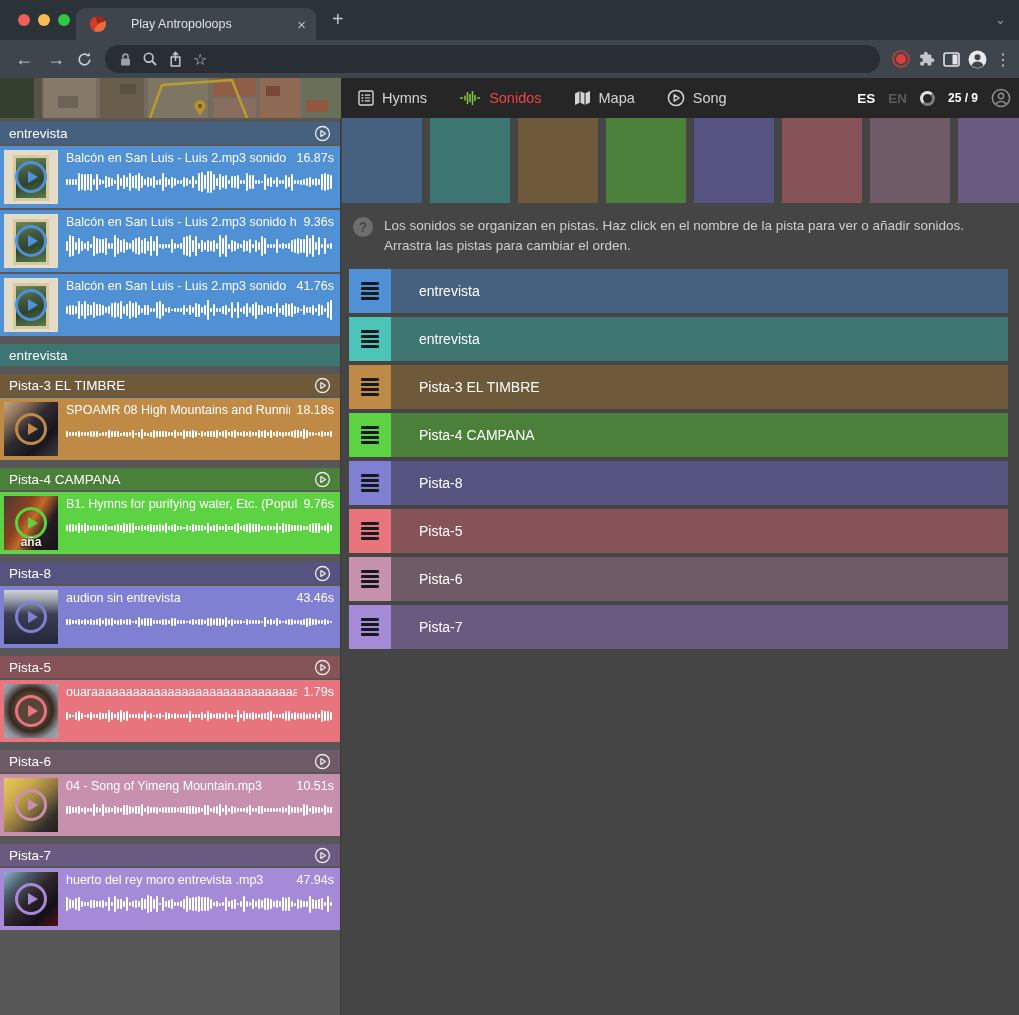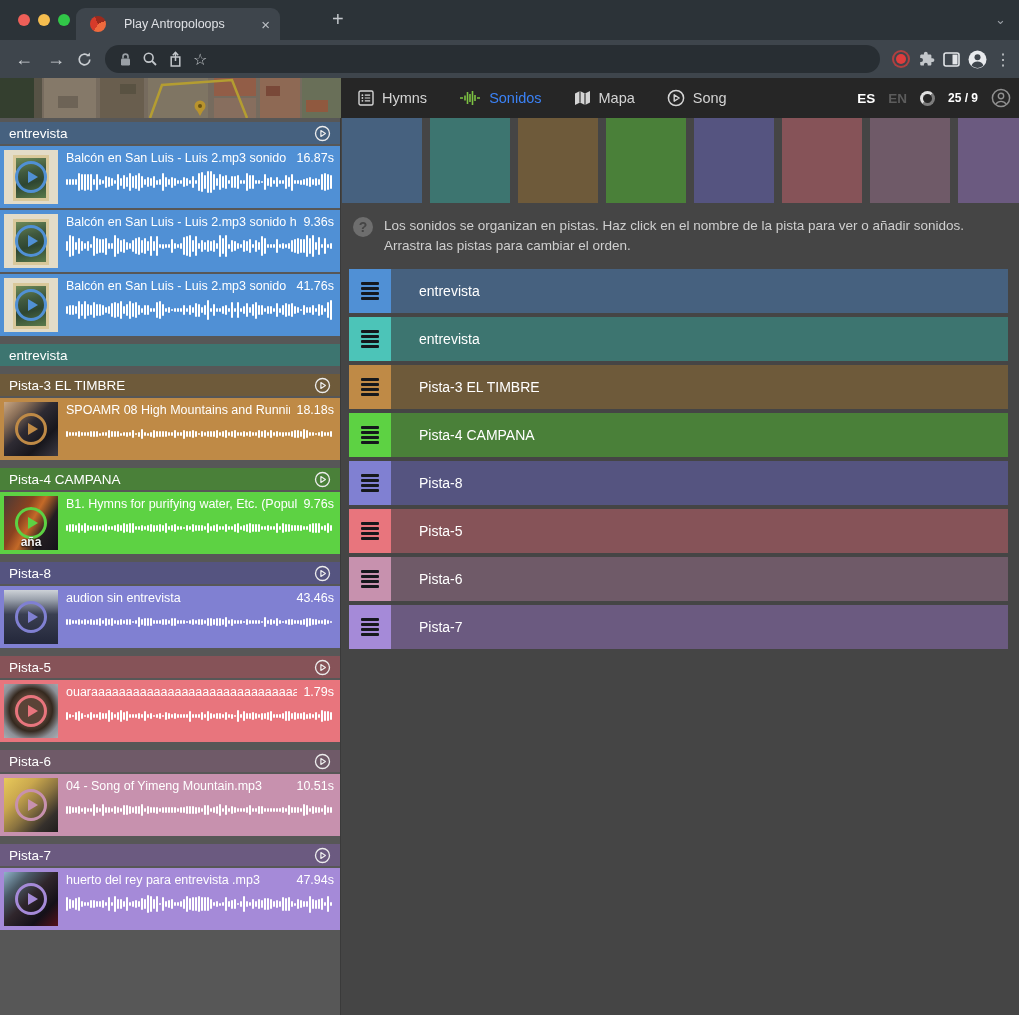--- a/index.html
+++ b/index.html
@@ -9,22 +9,22 @@
     background:#454545; overflow:hidden; position:relative;
     -webkit-font-smoothing:antialiased;
   }
   svg { display:block; }
 
   
   .tabstrip { position:absolute; top:0; left:0; right:0; height:40px; background:#2c3338; }
   .traffic { position:absolute; top:14px; left:18px; display:flex; gap:8px; }
   .light { width:12px; height:12px; border-radius:50%; }
   .light.red{ background:#ee5f58; } .light.yel{ background:#f5bd4f; } .light.grn{ background:#31c748; }
-  .tab { position:absolute; left:76px; top:8px; width:204px; height:32px; background:#3e454c;
-         border-radius:9px 9px 0 0; display:flex; align-items:center; padding:0 10px 0 14px; gap:18px; }
+  .tab { position:absolute; left:76px; top:8px; width:240px; height:32px; background:#3e454c;
+         border-radius:9px 9px 0 0; display:flex; align-items:center; padding:0 10px 0 14px; gap:25px; }
   .favicon { width:16px; height:16px; border-radius:50%; flex:none;
              background:conic-gradient(from 210deg,#d63b2a 0 35%, #9c2a1d 35% 60%, #ef6a3d 60% 100%); }
   .tab-title { color:#dfe1e5; font-size:12.5px; flex:1; white-space:nowrap; overflow:hidden; }
   .tab-close { color:#bdc1c6; font-size:15px; line-height:1; }
   .newtab { position:absolute; left:332px; top:8px; color:#c3c7cb; font-size:20px; font-weight:300; }
   .tab-chevron { position:absolute; right:13px; top:12px; color:#9aa0a6; font-size:13px; }
 
   .toolbar { position:absolute; top:40px; left:0; right:0; height:38px; background:#3e454c;
              display:flex; align-items:center; padding:0 12px; gap:8px; }
   .nav-arrow { color:#c9cdd1; font-size:18px; width:24px; text-align:center; flex:none; }
@@ -38,21 +38,21 @@
   .kebab { color:#c3c7cb; font-size:16px; letter-spacing:0; width:12px; text-align:center; }
 
   
   .app-header { position:absolute; top:78px; left:0; right:0; height:40px; background:#262626; }
   .map-strip { position:absolute; left:0; top:0; width:341px; height:40px; overflow:hidden; }
   .breadcrumb { position:absolute; left:9px; top:0; height:40px; display:flex; align-items:center;
                 gap:9px; color:#fff; font-size:14px; z-index:2; white-space:nowrap;
                 text-shadow:0 1px 3px rgba(0,0,0,.85); }
   .app-nav { position:absolute; left:358px; top:0; height:40px; display:flex; align-items:center; gap:32px; }
   .app-nav-item { display:flex; align-items:center; gap:8px; color:#d4d4d4; font-size:14.5px; }
-  .app-nav-item.active { color:#3b82f6; }
+  .app-nav-item.active { color:#ef4444; }
   .header-right { position:absolute; right:8px; top:0; height:40px; display:flex; align-items:center; gap:13px; }
   .lang-es { color:#fff; font-size:13.5px; font-weight:bold; }
   .lang-en { color:#5c5c5c; font-size:13.5px; font-weight:bold; }
   .spinner { width:15px; height:15px; border-radius:50%; border:3px solid #7d7d7d;
              border-top-color:#e0e0e0; border-left-color:#e0e0e0; }
   .counter { color:#fff; font-size:12px; font-weight:bold; }
 
   
   .sidebar { position:absolute; top:118px; left:0; width:341px; bottom:0; background:#575757;
              overflow:hidden; border-right:1px solid #3a3a3a; }
@@ -1163,21 +1163,21 @@
             <circle cx="9" cy="9" r="7.4" fill="none" stroke="#ececec" stroke-width="1.4"></circle>
             <path d="M7.3 5.9l4.8 3.1-4.8 3.1z" fill="none" stroke="#ececec" stroke-width="1.3" stroke-linejoin="round"></path>
           </svg>
       </div>
       <div class="clip">
         <div class="thumb th-dark">
             <span class="thumb-overlay"></span>
           </div>
         <div class="clip-body">
           <div class="clip-top">
-              <span class="clip-title">huerto del rey para entrevista .mp3</span>
+              <span class="clip-title">huerto del rey moro entrevista .mp3</span>
               <span class="clip-dur">47.94s</span>
             </div>
           <div class="wave">
               <i style="height:14.4px"></i>
               <i style="height:9.1px"></i>
               <i style="height:7.3px"></i>
               <i style="height:12.9px"></i>
               <i style="height:14.6px"></i>
               <i style="height:5.2px"></i>
               <i style="height:3.8px"></i>

